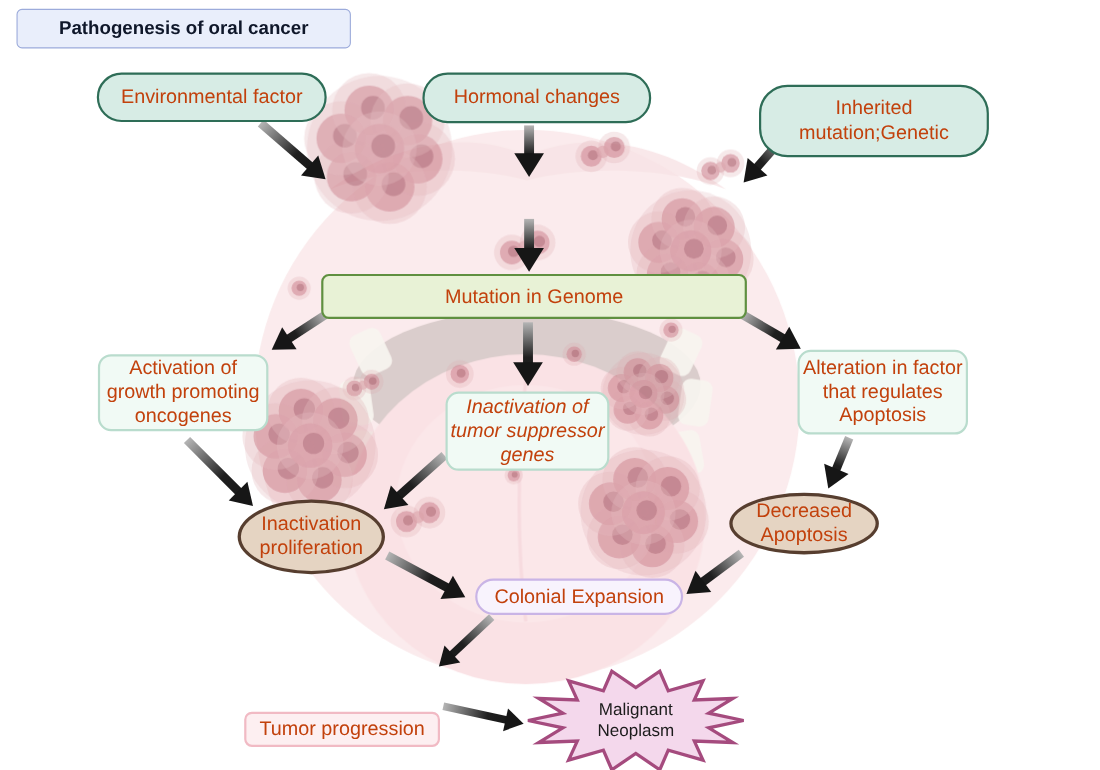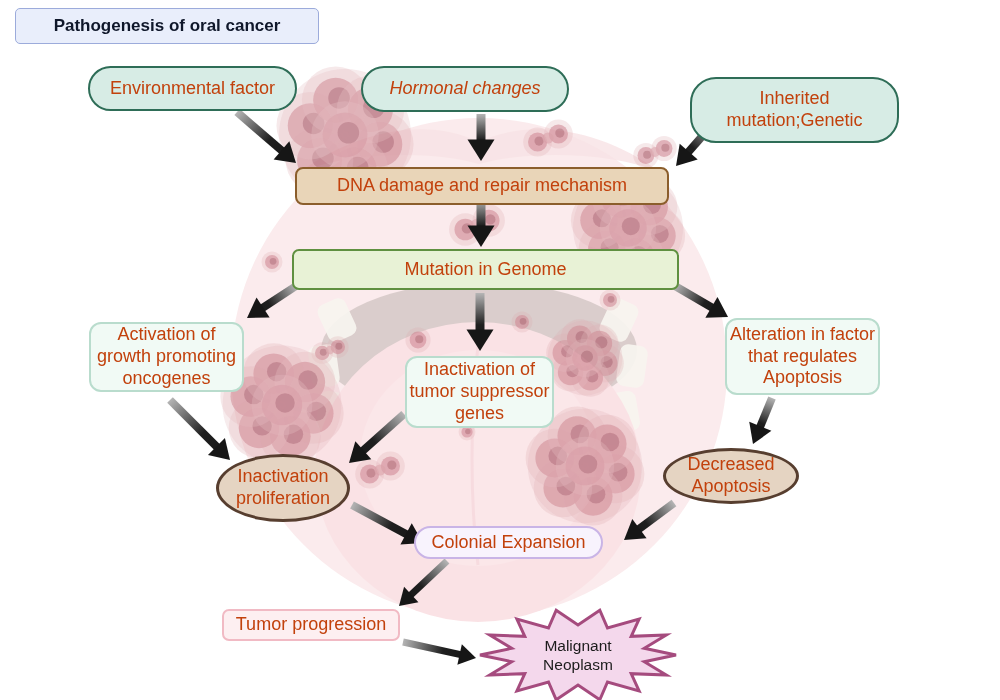--- a/index.html
+++ b/index.html
@@ -14,21 +14,21 @@
   }
   .titlebox{background:#e9eefb;border:1.5px solid #9cabdb;border-radius:5px;
     color:#0f172a;font-weight:bold;font-size:17px;}
   .teal{background:#d7ece5;border:2.5px solid #2e6d57;border-radius:23px;}
   .teal.tall{border-radius:26px;}
   .tan{background:#e9d5b8;border:2.5px solid #8b5e2c;border-radius:8px;}
   .green{background:#e8f2d6;border:2.5px solid #5f9040;border-radius:7px;}
   .mint{background:#f1faf5;border:2px solid #b9dccd;border-radius:12px;}
   .oval{background:#e5d4c2;border:3px solid #573e2f;border-radius:50%;}
   .lav{background:#f8f3fd;border:2px solid #c9b4e6;border-radius:17px;}
-  .pinkbox{background:#fdeff1;border:2px solid #f1bac4;border-radius:7px;}
+  .pinkbox{background:#fdeff1;border:2px solid #f1bac4;border-radius:7px;margin-top:38px;}
   .starwrap{position:absolute;left:478px;top:605px;width:200px;height:100px;z-index:3;}
   .starwrap svg{position:absolute;left:0;top:0;overflow:visible;}
   .starlabel{position:absolute;left:0;top:0;width:200px;height:100px;display:flex;align-items:center;
     justify-content:center;text-align:center;white-space:pre-line;font-size:15.5px;line-height:1.25;}
 </style>
 </head>
 <body>
 
 <div class="stage">
 
@@ -372,43 +372,42 @@
       </g>
       <g>
         <line x1="403" y1="642" x2="460.56636026557237" y2="654.6172844417692" stroke="url(#ag13)" stroke-width="7" stroke-linecap="butt"></line>
         <polygon points="476,658 457.3415404493793,664.6597212552667 461.8375547989265,644.1466557854578" fill="#161616"></polygon>
       </g>
     </svg>
 
   <div class="node titlebox" style="left:15px;top:8px;width:304px;height:36px;">Pathogenesis of oral cancer</div>
 
   <div class="node teal" style="left:88px;top:66px;width:209px;height:45px;">Environmental factor</div>
-  <div class="node teal" style="left:361px;top:66px;width:208px;height:46px;font-style:italic;">Hormonal changes</div>
+  <div class="node teal" style="left:384px;top:66px;width:208px;height:46px;">Hormonal changes</div>
   <div class="node teal tall" style="left:690px;top:77px;width:209px;height:66px;">Inherited
 mutation;Genetic</div>
 
-  <div class="node tan" style="left:295px;top:167px;width:374px;height:38px;">DNA damage and repair mechanism</div>
   <div class="node mint" style="left:89px;top:322px;width:155px;height:70px;">Activation of
 growth promoting
 oncogenes</div>
 
   <div class="node green" style="left:292px;top:249px;width:387px;height:41px;">Mutation in Genome</div>
-  <div class="node mint" style="left:405px;top:356px;width:149px;height:72px;">Inactivation of
+  <div class="node mint" style="left:405px;top:356px;width:149px;height:72px;font-style:italic;">Inactivation of
 tumor suppressor
 genes</div>
   <div class="node mint" style="left:725px;top:318px;width:155px;height:77px;">Alteration in factor
 that regulates
 Apoptosis</div>
 
   <div class="node oval" style="left:216px;top:454px;width:134px;height:68px;">Inactivation
 proliferation</div>
   <div class="node oval" style="left:663px;top:448px;width:136px;height:56px;">Decreased
 Apoptosis</div>
 
-  <div class="node lav" style="left:414px;top:526px;width:189px;height:33px;">Colonial Expansion</div>
+  <div class="node lav" style="left:432px;top:526px;width:189px;height:33px;">Colonial Expansion</div>
   <div class="node pinkbox" style="left:222px;top:609px;width:178px;height:32px;">Tumor progression</div>
 
   <div class="starwrap">
     <svg width="200" height="100" viewBox="0 0 200 100">
       <polygon fill="#f4d8ec" stroke="#a54b7e" stroke-width="3" points="198,50 166.3,56.7 188.3,70 153.2,68.7 161.1,86 129.5,77 121.8,94.8 100,80 78.2,94.8 70.5,77 38.9,86 46.8,68.7 11.7,70 33.7,56.7 2,50 33.7,43.3 11.7,30 46.8,31.3 38.9,14 70.5,23 78.2,5.2 100,20 121.8,5.2 129.5,23 161.1,14 153.2,31.3 188.3,30 166.3,43.3"></polygon>
     </svg>
     <div class="starlabel">Malignant
 Neoplasm</div>
   </div>
 

